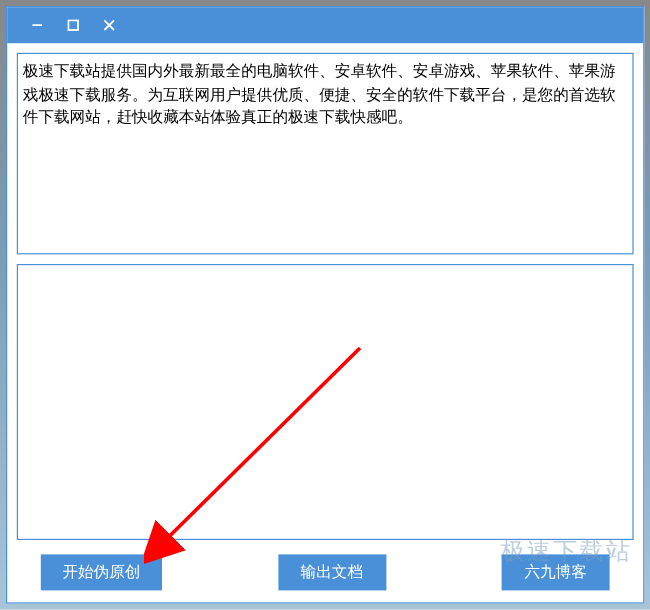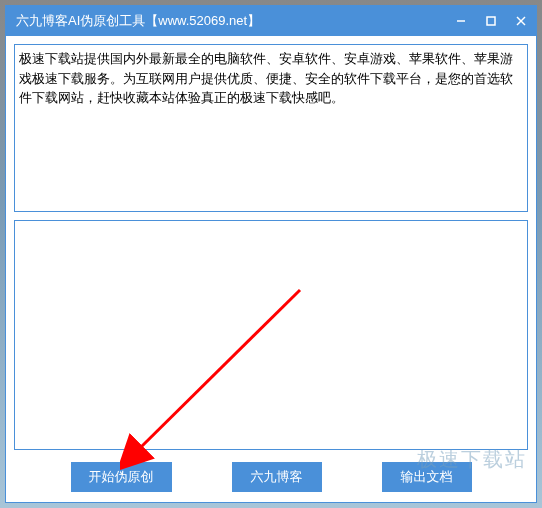--- a/index.html
+++ b/index.html
@@ -60,21 +60,21 @@
       resize: none;
       outline: none;
       background: #fff;
     }
     .textarea-top { height: 168px; }
     .textarea-bottom { height: 230px; }
     .button-row {
       display: flex;
       gap: 60px;
       padding: 4px 20px 8px 20px;
-      justify-content: center;
+      justify-content: space-between;
     }
     .action-btn {
       background: #4a90d9;
       color: #fff;
       border: none;
       padding: 6px 18px;
       font-size: 13px;
       font-family: "Microsoft YaHei", sans-serif;
       cursor: pointer;
       min-width: 90px;
@@ -95,21 +95,20 @@
       top: 280px;
       left: 120px;
       pointer-events: none;
     }
   </style>
 </head>
 <body>
 
 <div class="window">
   <div class="titlebar">
-    <span class="titlebar-text">六九博客AI伪原创工具【www.52069.net】</span>
     <div class="window-controls">
       <div class="win-btn">
         <svg width="10" height="10">
             <line x1="1" y1="5" x2="9" y2="5"></line>
           </svg>
       </div>
       <div class="win-btn">
         <svg width="10" height="10">
             <rect x="1" y="1" width="8" height="8"></rect>
           </svg>
@@ -120,22 +119,22 @@
             <line x1="9" y1="1" x2="1" y2="9"></line>
           </svg>
       </div>
     </div>
   </div>
   <div class="content">
     <textarea class="textarea-top" style="">极速下载站提供国内外最新最全的电脑软件、安卓软件、安卓游戏、苹果软件、苹果游戏极速下载服务。为互联网用户提供优质、便捷、安全的软件下载平台，是您的首选软件下载网站，赶快收藏本站体验真正的极速下载快感吧。</textarea>
     <textarea class="textarea-bottom" style=""></textarea>
     <div class="button-row">
       <button class="action-btn">开始伪原创</button>
+      <button class="action-btn">输出文档</button>
       <button class="action-btn">六九博客</button>
-      <button class="action-btn">输出文档</button>
     </div>
   </div>
 </div>
 
 <div class="watermark">极速下载站</div>
 
 <svg class="arrow" width="200" height="190">
   <defs>
     <marker id="ah" markerWidth="12" markerHeight="12" refX="2" refY="6" orient="auto">
       <path d="M0,0 L0,12 L12,6 z" fill="#ff0000"></path>

